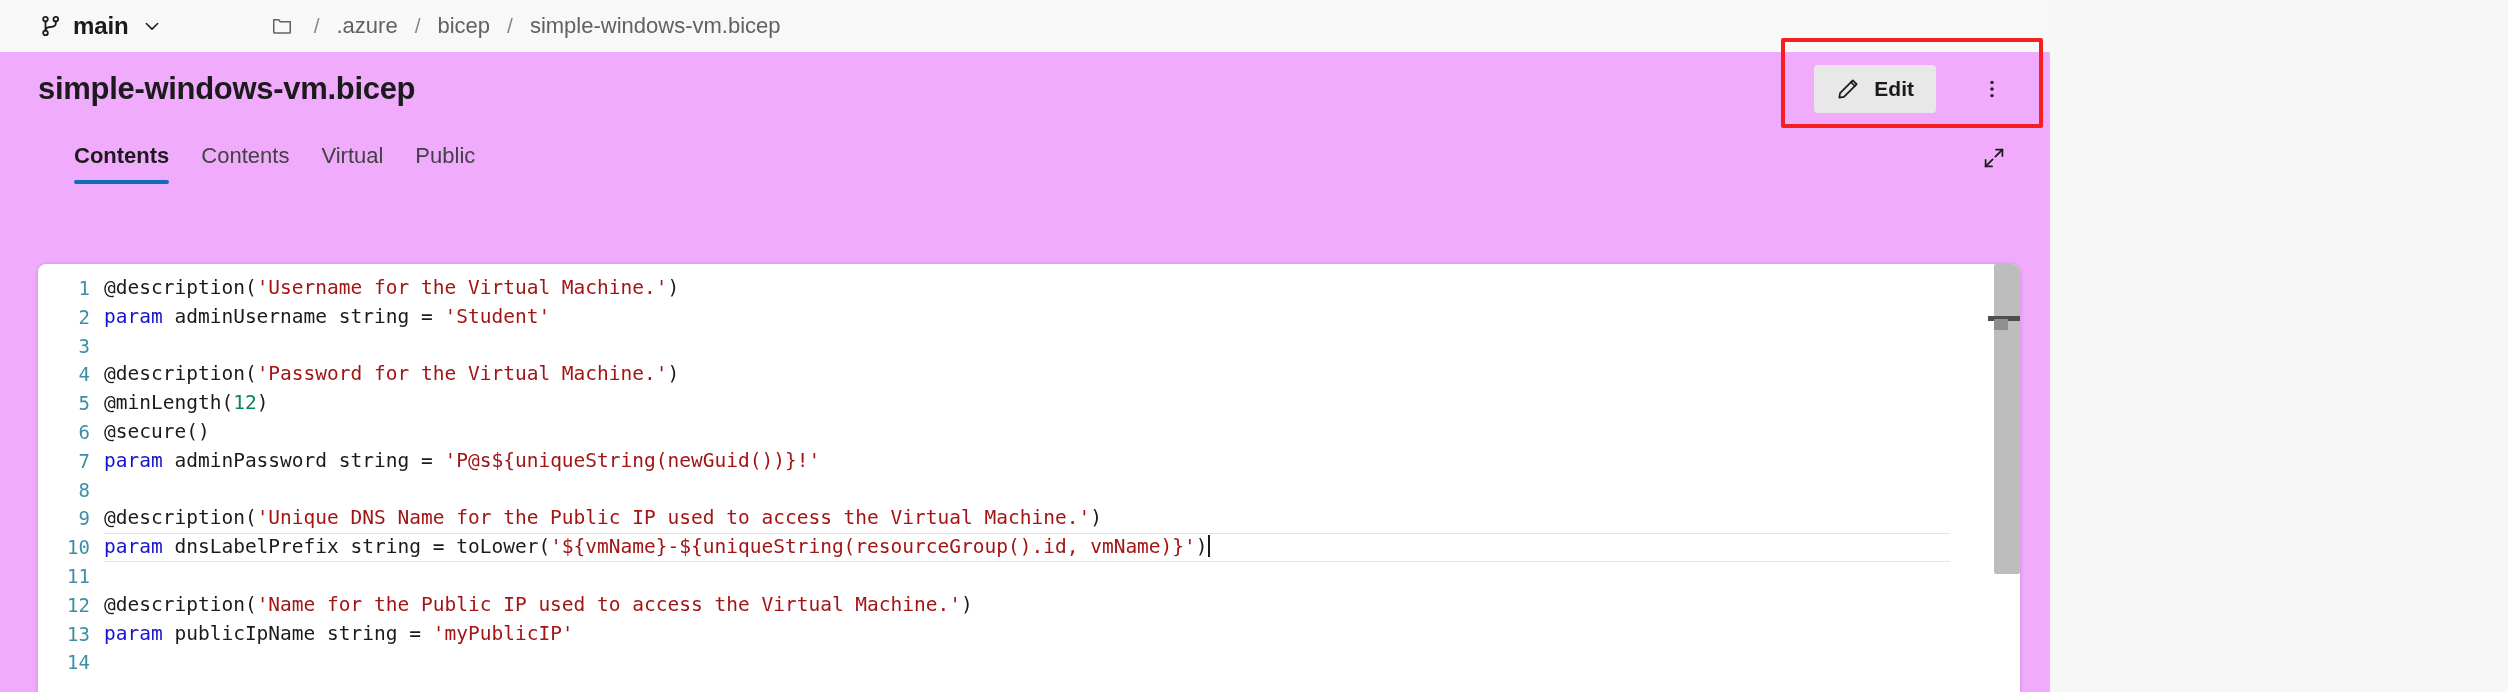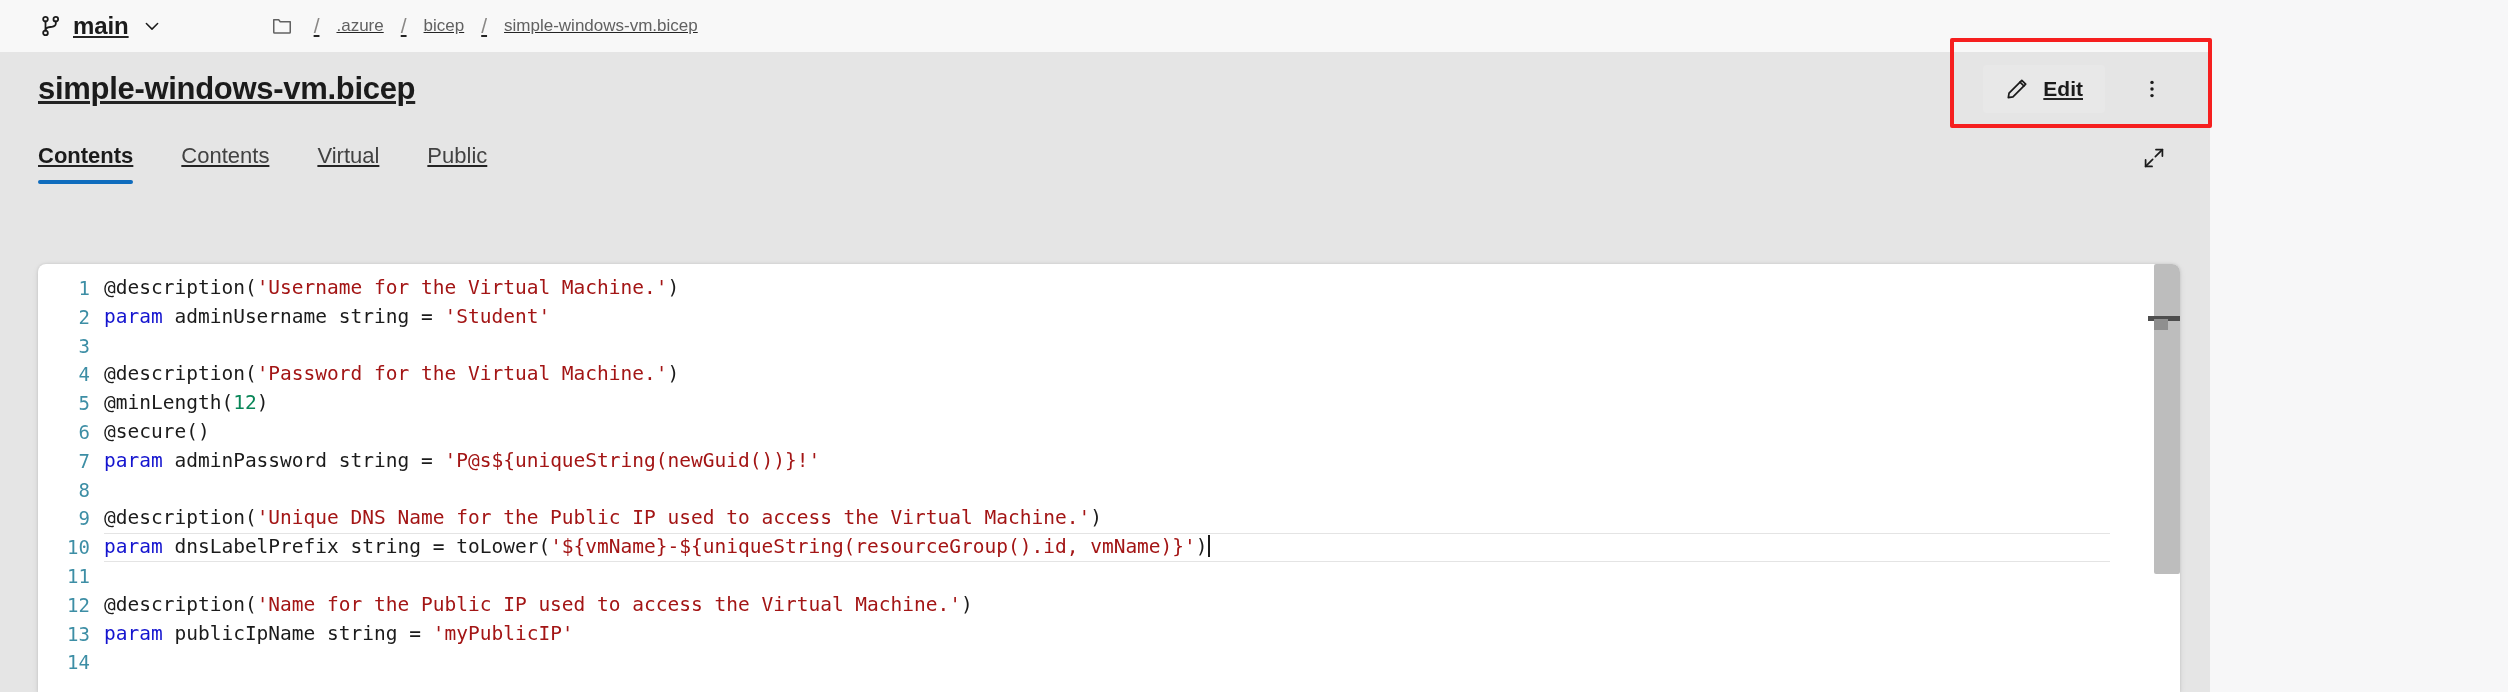--- a/index.html
+++ b/index.html
@@ -11,21 +11,21 @@
     overflow: hidden;
   }
 
   body {
     font-family: "Liberation Sans", sans-serif;
     background: #f7f7f8;
     color: #242424;
     -webkit-font-smoothing: antialiased;
   }
 
-  .page { position: relative; width: 2210px; height: 692px; background: #e5e5e5; text-decoration: underline; }
+  .page { position: relative; width: 2050px; height: 692px; background: #f0abfc; }
 
   
   .breadcrumb-bar {
     display: flex;
     align-items: center;
     height: 52px;
     padding: 0 34px;
     background: #f8f8f8;
   }
 
@@ -53,21 +53,21 @@
     gap: 2px;
   }
   .bc-folder-icon { display: flex; align-items: center; padding: 0 8px; }
   .bc-sep {
     color: #8a8886;
     font-size: 21px;
     padding: 0 11px;
     user-select: none;
   }
   .bc-item {
-    font-size: 17px;
+    font-size: 22px;
     color: #616161;
     padding: 2px 4px;
     border-radius: 2px;
     cursor: pointer;
     white-space: nowrap;
   }
   .bc-item.current { color: #616161; cursor: default; }
 
   
   .title-row {
@@ -82,21 +82,21 @@
     font-size: 31px;
     font-weight: 600;
     color: #1b1b1b;
     letter-spacing: -0.3px;
   }
 
   .title-actions {
     position: relative;
     display: flex;
     align-items: center;
-    gap: 7px;
+    gap: 16px;
   }
 
   .redbox {
     position: absolute;
     left: -33px;
     top: -27px;
     width: 262px;
     height: 90px;
     border: 4px solid #f61f1f;
     border-radius: 2px;
@@ -135,21 +135,21 @@
 
   
   .tabs-row {
     display: flex;
     align-items: flex-end;
     justify-content: space-between;
     padding: 0 34px 0 38px;
     height: 56px;
     margin-top: 8px;
   }
-  .tabs { display: flex; align-items: flex-end; gap: 16px; height: 100%; }
+  .tabs { display: flex; align-items: flex-end; gap: 0; height: 100%; margin-left: 36px; }
   .tab {
     position: relative;
     display: flex;
     align-items: center;
     height: 100%;
     padding: 0 16px;
     font-size: 22px;
     color: #424242;
     cursor: pointer;
     white-space: nowrap;

